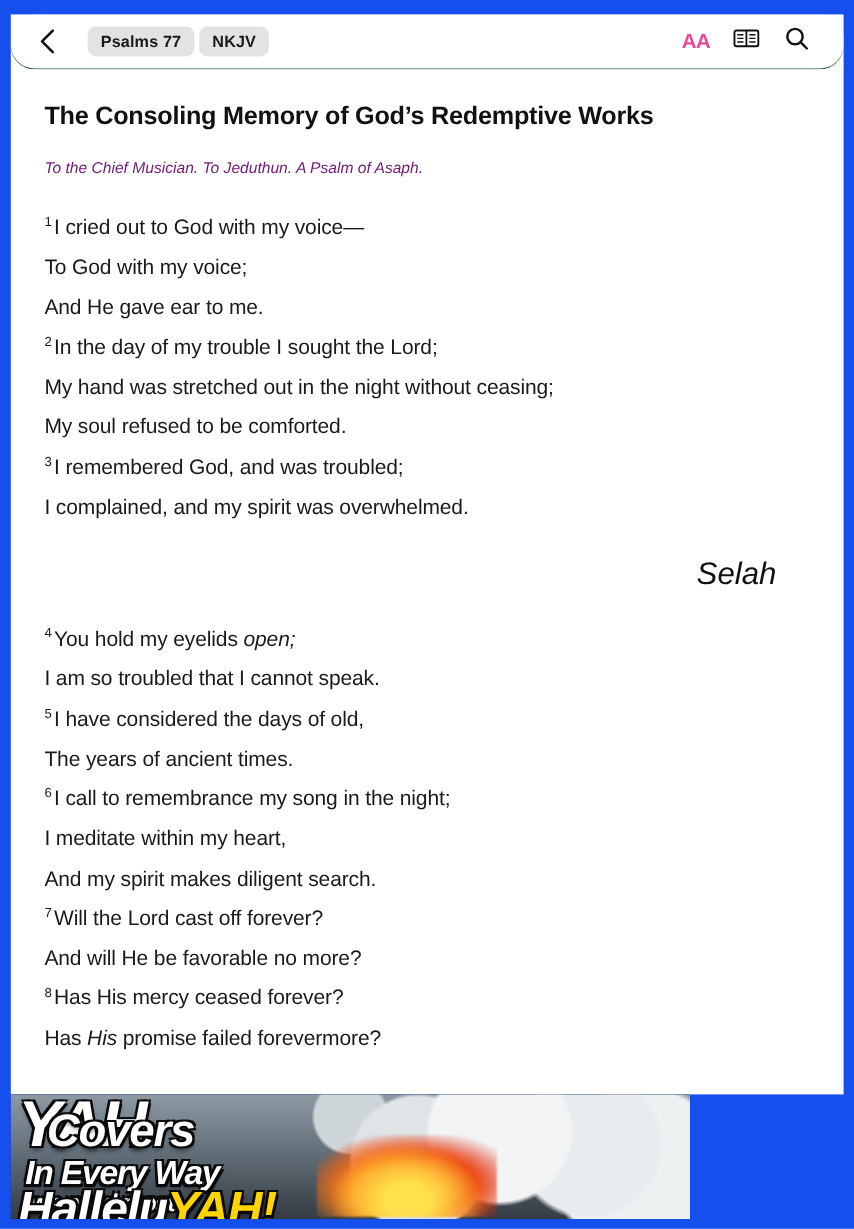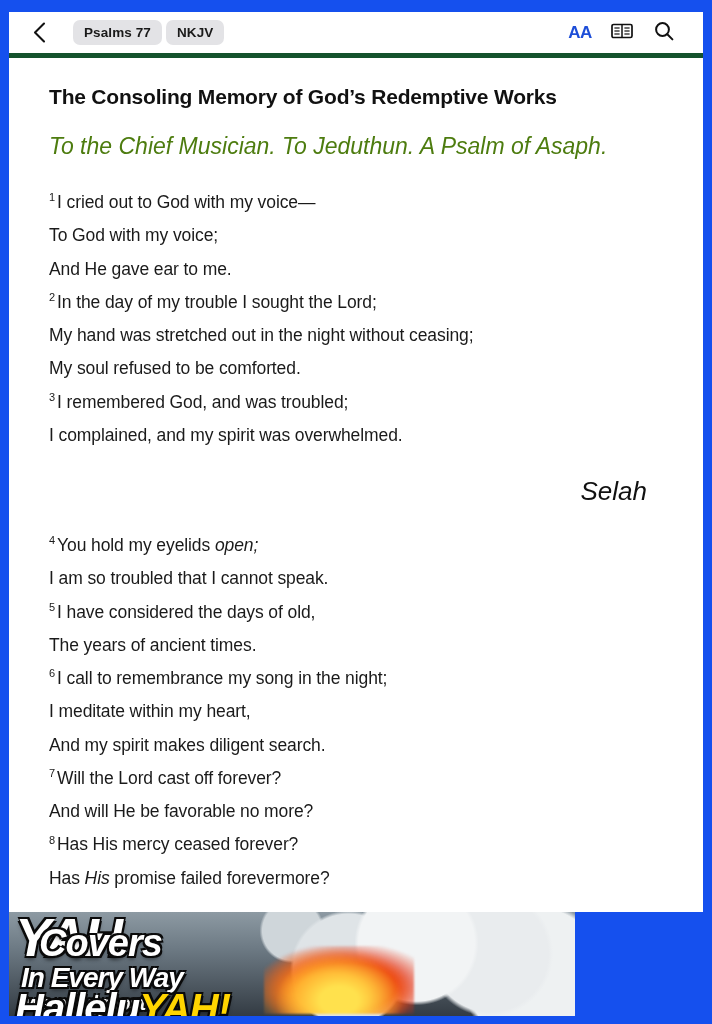--- a/index.html
+++ b/index.html
@@ -20,24 +20,25 @@
     left: 9px; top: 12px;
     width: 694px; height: 900px;
     background: #ffffff;
     overflow: hidden;
   }
   
   .topbar {
     position: relative;
     height: 46px;
     background: #ffffff;
-    border-bottom: 5px solid #14532d;
+    border-bottom: 1px solid #14532d;
     display: flex;
     align-items: center;
     padding: 0 22px 0 16px;
+    border-radius: 20px;
   }
   .back-btn {
     width: 28px; height: 28px;
     display: flex; align-items: center; justify-content: center;
     color: #111;
   }
   .back-btn svg { display: block; }
   .ref-group {
     display: flex;
     align-items: center;
@@ -60,41 +61,41 @@
   .tool {
     width: 34px; height: 30px;
     display: flex; align-items: center; justify-content: center;
     color: #111;
     margin-left: 8px;
   }
   .aa {
     font-size: 17px;
     font-weight: 800;
     letter-spacing: -0.5px;
-    color: #1d4ed8;
+    color: #ec4899;
   }
   
   .reader {
-    padding: 26px 36px 0 40px;
+    padding: 26px 36px 0 28px;
     height: 854px;
     overflow: hidden;
     position: relative;
   }
   .chapter-title {
     font-size: 21px;
     font-weight: 700;
     color: #111;
     letter-spacing: -0.2px;
     margin-bottom: 22px;
     line-height: 1.25;
   }
   .superscription {
-    font-size: 23px;
+    font-size: 13px;
     font-style: italic;
-    color: #4d7c0f;
+    color: #701a75;
     margin-bottom: 24px;
     line-height: 1.3;
   }
   .verse-line {
     font-size: 17.5px;
     color: #1a1a1a;
     line-height: 1.9;
     letter-spacing: -0.1px;
     position: relative;
   }

